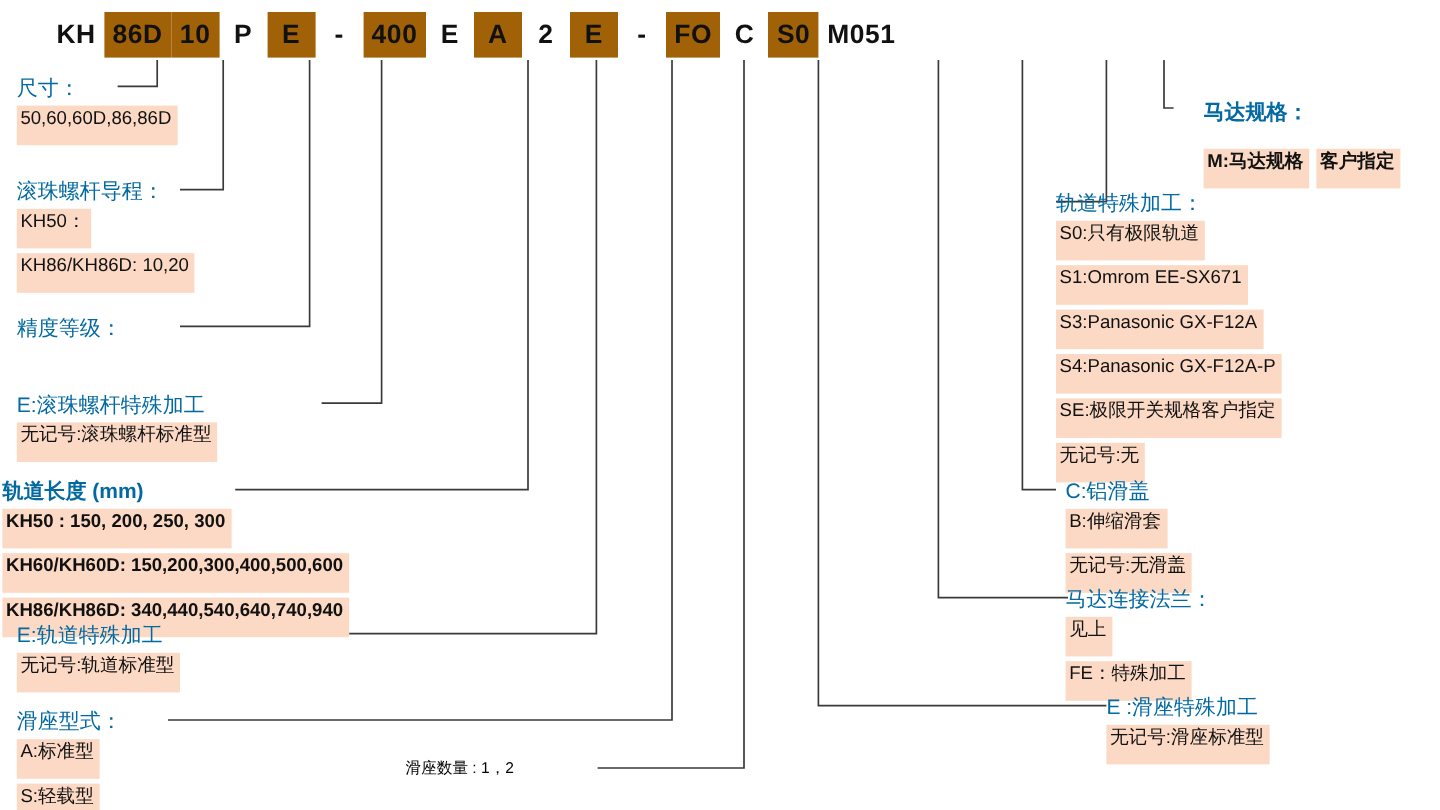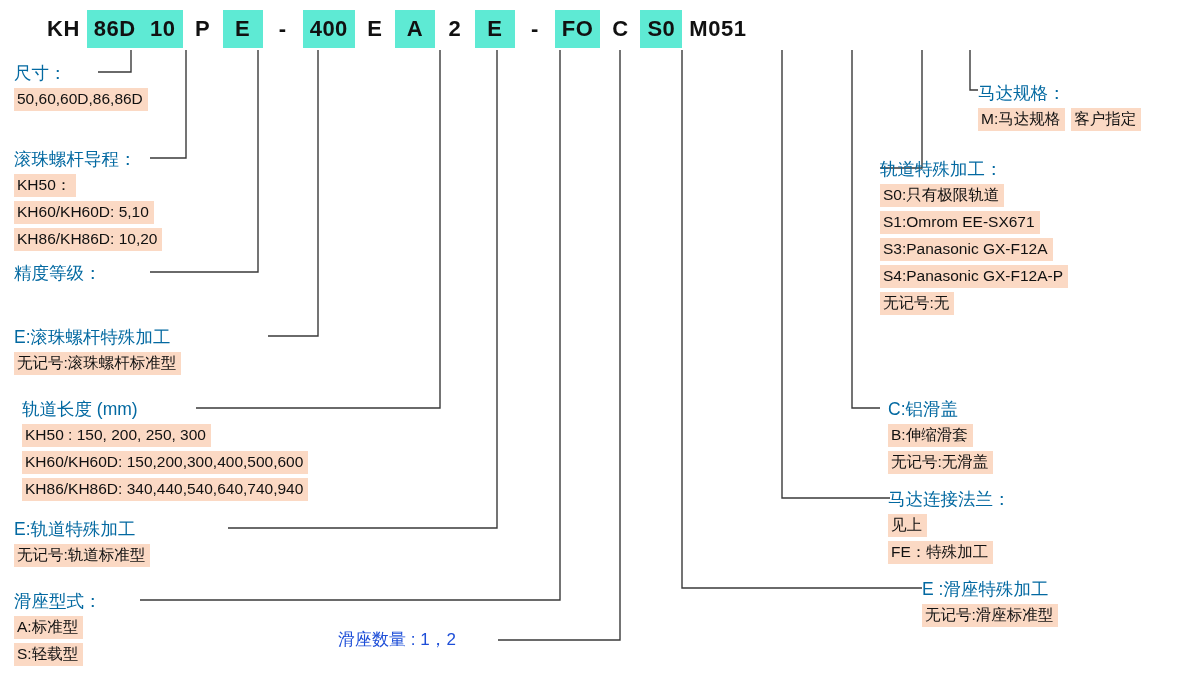--- a/index.html
+++ b/index.html
@@ -17,47 +17,47 @@
     display:flex; align-items:stretch;
     height:38px;
   }
   .code-seg{
     display:flex;align-items:center;justify-content:center;
     font-size:22px;font-weight:bold;letter-spacing:0.5px;
     padding:0 7px;
     min-width:26px;
     color:#111;
   }
-  .code-seg.gray{background:#5eead4;}
+  .code-seg.gray{background:#a16207;}
   .code-seg.plain{background:transparent;}
   
   #lines{position:absolute;left:0;top:0;width:1200px;height:675px;}
   
   .blk{position:absolute;}
   .ttl{
     font-size:17.5px;
     color:#0369a1;
     white-space:nowrap;
     line-height:22px;
   }
   .val{
     font-size:15.5px;
     background:#fbd9c4;
     display:inline-block;
-    padding:1px 5px 2px 3px;
+    padding:1px 5px 12px 3px;
     line-height:20px;
     white-space:nowrap;
     margin-top:4px;
     color:#111;
   }
   .row{display:block;}
   .plainline{
-    font-size:17px;white-space:nowrap;line-height:24px;color:#1d4ed8;
+    font-size:13px;white-space:nowrap;line-height:24px;color:#000000;
   }
-  .inlinewrap{display:flex;align-items:center;gap:6px;}
+  .inlinewrap{display:flex;align-items:center;gap:6px;margin-top:16px;}
 </style>
 </head>
 <body>
 
 <div id="code-bar">
   <div class="code-seg plain">KH</div>
   <div class="code-seg gray">86D</div>
   <div class="code-seg gray">10</div>
   <div class="code-seg plain">P</div>
   <div class="code-seg gray">E</div>
@@ -106,34 +106,33 @@
 </svg>
 
 <div class="blk" style="left:14px;top:62px;">
   <div class="ttl">尺寸：</div>
   <div class="row"><span class="val">50,60,60D,86,86D</span></div>
 </div>
 
 <div class="blk" style="left:14px;top:148px;">
   <div class="ttl">滚珠螺杆导程：</div>
   <div class="row"><span class="val">KH50：</span></div>
-  <div class="row"><span class="val">KH60/KH60D: 5,10</span></div>
   <div class="row"><span class="val">KH86/KH86D: 10,20</span></div>
 </div>
 
 <div class="blk" style="left:14px;top:262px;">
   <div class="ttl">精度等级：</div>
 </div>
 
 <div class="blk" style="left:14px;top:326px;">
   <div class="ttl">E:滚珠螺杆特殊加工</div>
   <div class="row"><span class="val">无记号:滚珠螺杆标准型</span></div>
 </div>
 
-<div class="blk" style="left:22px;top:398px;">
+<div class="blk" style="left:2px;top:398px;font-weight:bold;">
   <div class="ttl">轨道长度 (mm)</div>
   <div class="row"><span class="val">KH50 : 150, 200, 250, 300</span></div>
   <div class="row"><span class="val">KH60/KH60D: 150,200,300,400,500,600</span></div>
   <div class="row"><span class="val">KH86/KH86D: 340,440,540,640,740,940</span></div>
 </div>
 
 <div class="blk" style="left:14px;top:518px;">
   <div class="ttl">E:轨道特殊加工</div>
   <div class="row"><span class="val">无记号:轨道标准型</span></div>
 </div>
@@ -141,34 +140,35 @@
 <div class="blk" style="left:14px;top:590px;">
   <div class="ttl">滑座型式：</div>
   <div class="row"><span class="val">A:标准型</span></div>
   <div class="row"><span class="val">S:轻载型</span></div>
 </div>
 
 <div class="blk" style="left:338px;top:628px;">
   <div class="plainline">滑座数量 : 1，2</div>
 </div>
 
-<div class="blk" style="left:978px;top:82px;">
+<div class="blk" style="left:1003px;top:82px;font-weight:bold;">
   <div class="ttl">马达规格：</div>
   <div class="inlinewrap">
     <span class="val">M:马达规格</span>
     <span class="val">客户指定</span>
   </div>
 </div>
 
 <div class="blk" style="left:880px;top:158px;">
   <div class="ttl">轨道特殊加工：</div>
   <div class="row"><span class="val">S0:只有极限轨道</span></div>
   <div class="row"><span class="val">S1:Omrom EE-SX671</span></div>
   <div class="row"><span class="val">S3:Panasonic GX-F12A</span></div>
   <div class="row"><span class="val">S4:Panasonic GX-F12A-P</span></div>
+  <div class="row"><span class="val">SE:极限开关规格客户指定</span></div>
   <div class="row"><span class="val">无记号:无</span></div>
 </div>
 
 <div class="blk" style="left:888px;top:398px;">
   <div class="ttl">C:铝滑盖</div>
   <div class="row"><span class="val">B:伸缩滑套</span></div>
   <div class="row"><span class="val">无记号:无滑盖</span></div>
 </div>
 
 <div class="blk" style="left:888px;top:488px;">

